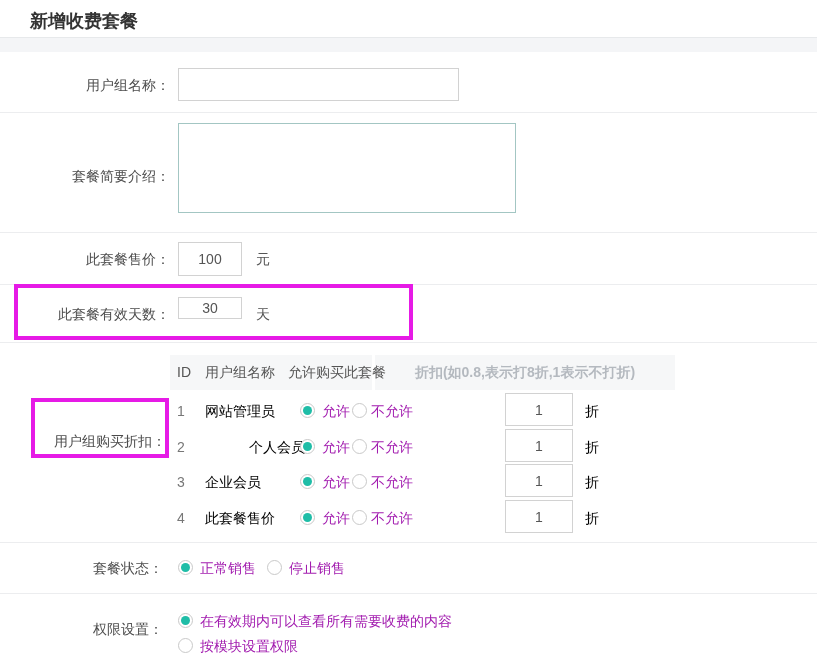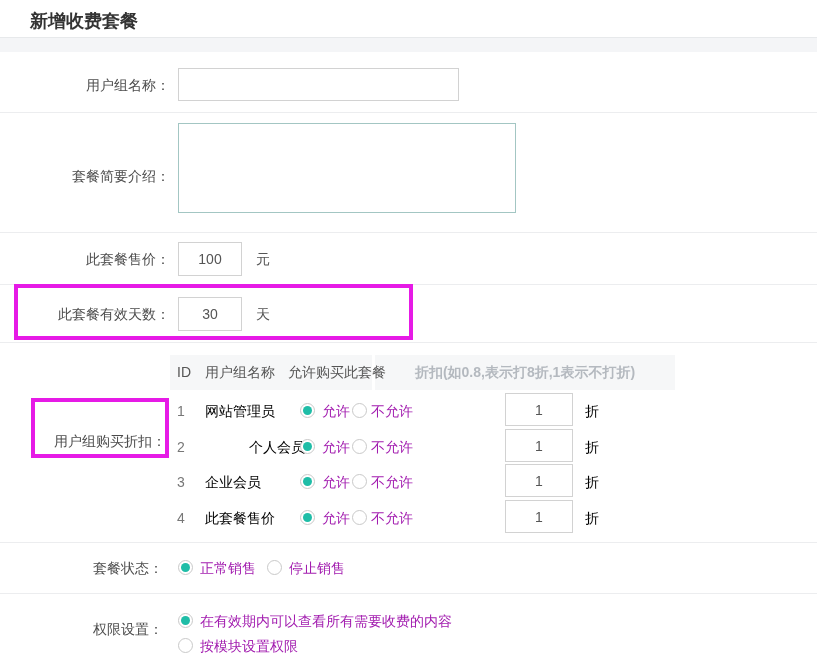--- a/index.html
+++ b/index.html
@@ -50,21 +50,21 @@
 <div class="field-label" style="top:168px;">套餐简要介绍：</div>
 <textarea class="intro-textarea" style="left: 178px; top: 123px; width: 338px; height: 90px;"></textarea>
 <div class="divider" style="top:232px;"></div>
 
 <div class="field-label" style="top:251px;">此套餐售价：</div>
 <input class="text-input num-input" style="left: 178px; top: 242px; width: 64px; height: 34px;" type="text" value="100">
 <div class="unit" style="left:256px;top:251px;">元</div>
 <div class="divider" style="top:284px;"></div>
 
 <div class="field-label" style="top:306px;">此套餐有效天数：</div>
-<input class="text-input num-input" style="left: 178px; top: 297px; width: 64px; height: 34px;" type="text" value="30">
+<input class="text-input num-input" style="left: 178px; top: 297px; width: 64px; height: 22px;" type="text" value="30">
 <div class="unit" style="left:256px;top:306px;">天</div>
 <div class="divider" style="top:342px;"></div>
 
 <div class="field-label" style="top:433px;left:-4px;">用户组购买折扣：</div>
 
 <div class="tbl-header-bg" style="left:170px;width:202px;"></div>
 <div class="tbl-header-bg" style="left:375px;width:300px;"></div>
 <div class="tbl-header-text" style="left:177px;">ID</div>
 <div class="tbl-header-text" style="left:205px;">用户组名称</div>
 <div class="tbl-header-text" style="left:288px;">允许购买此套餐</div>

